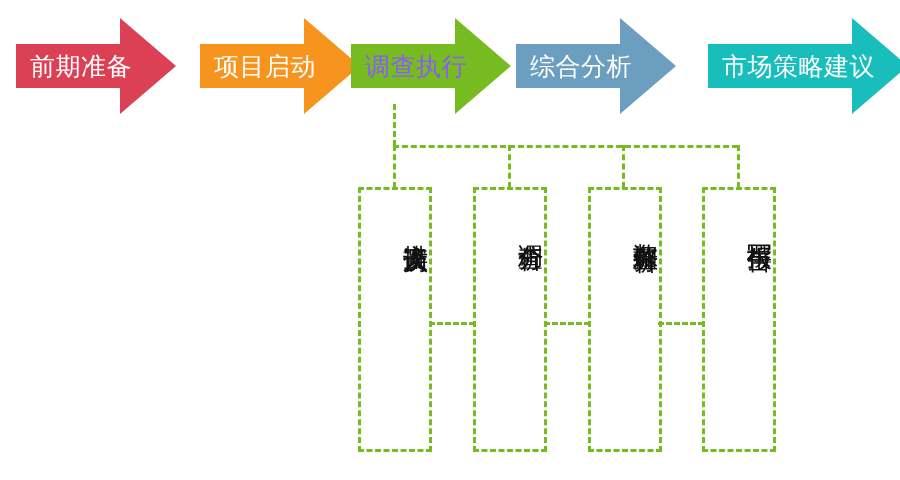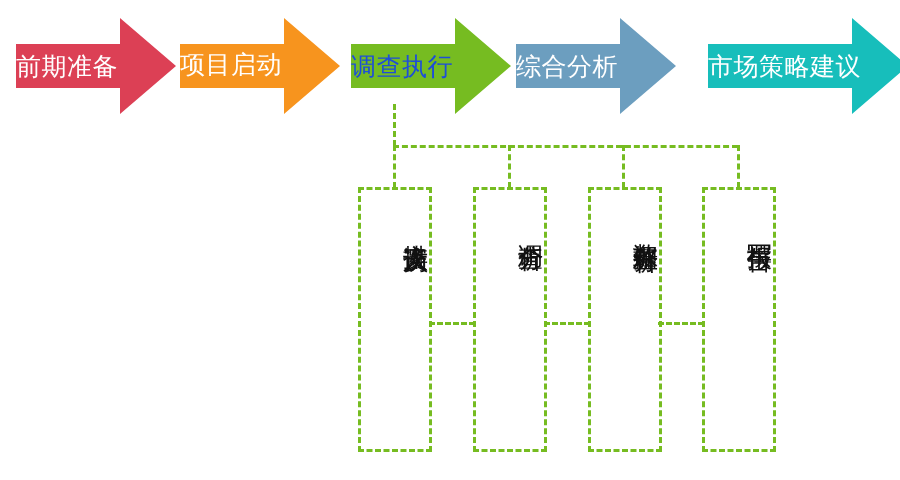--- a/index.html
+++ b/index.html
@@ -32,24 +32,25 @@
     position: absolute;
     top: 0;
     left: 0;
     height: 96px;
     display: flex;
     align-items: center;
     font-size: 25px;
     line-height: 1;
     letter-spacing: 0.5px;
     white-space: nowrap;
+    padding-left: 14px;
     box-sizing: border-box;
   }
   .label-light { color: #ffffff; }
-  .label-dark  { color: #1d4ed8; }
+  .label-dark  { color: #8b5cf6; }
 
   .box {
     position: absolute;
     border: 3px dashed #76BC21;
     box-sizing: border-box;
     background: transparent;
   }
   .box-label {
     position: absolute;
     left: 0;
@@ -81,21 +82,21 @@
 
 <div id="canvas">
 
   <div class="arrow-wrap" id="arrow-0" style="left:16px; width:160px;">
     <svg class="arrow-shape" viewBox="0 0 160 96" preserveAspectRatio="none">
       <polygon points="0,26 104,26 104,0 160,48 104,96 104,70 0,70" fill="#DC4055"></polygon>
     </svg>
     <div class="arrow-label label-light" style="width:160px;">前期准备</div>
   </div>
 
-  <div class="arrow-wrap" id="arrow-1" style="left:180px; width:160px;font-family:Liberation Mono, monospace;">
+  <div class="arrow-wrap" id="arrow-1" style="left:200px; width:160px;">
     <svg class="arrow-shape" viewBox="0 0 160 96" preserveAspectRatio="none">
       <polygon points="0,26 104,26 104,0 160,48 104,96 104,70 0,70" fill="#F7941E"></polygon>
     </svg>
     <div class="arrow-label label-light" style="width:160px;">项目启动</div>
   </div>
 
   <div class="arrow-wrap" id="arrow-2" style="left:351px; width:160px;">
     <svg class="arrow-shape" viewBox="0 0 160 96" preserveAspectRatio="none">
       <polygon points="0,26 104,26 104,0 160,48 104,96 104,70 0,70" fill="#76BC21"></polygon>
     </svg>

